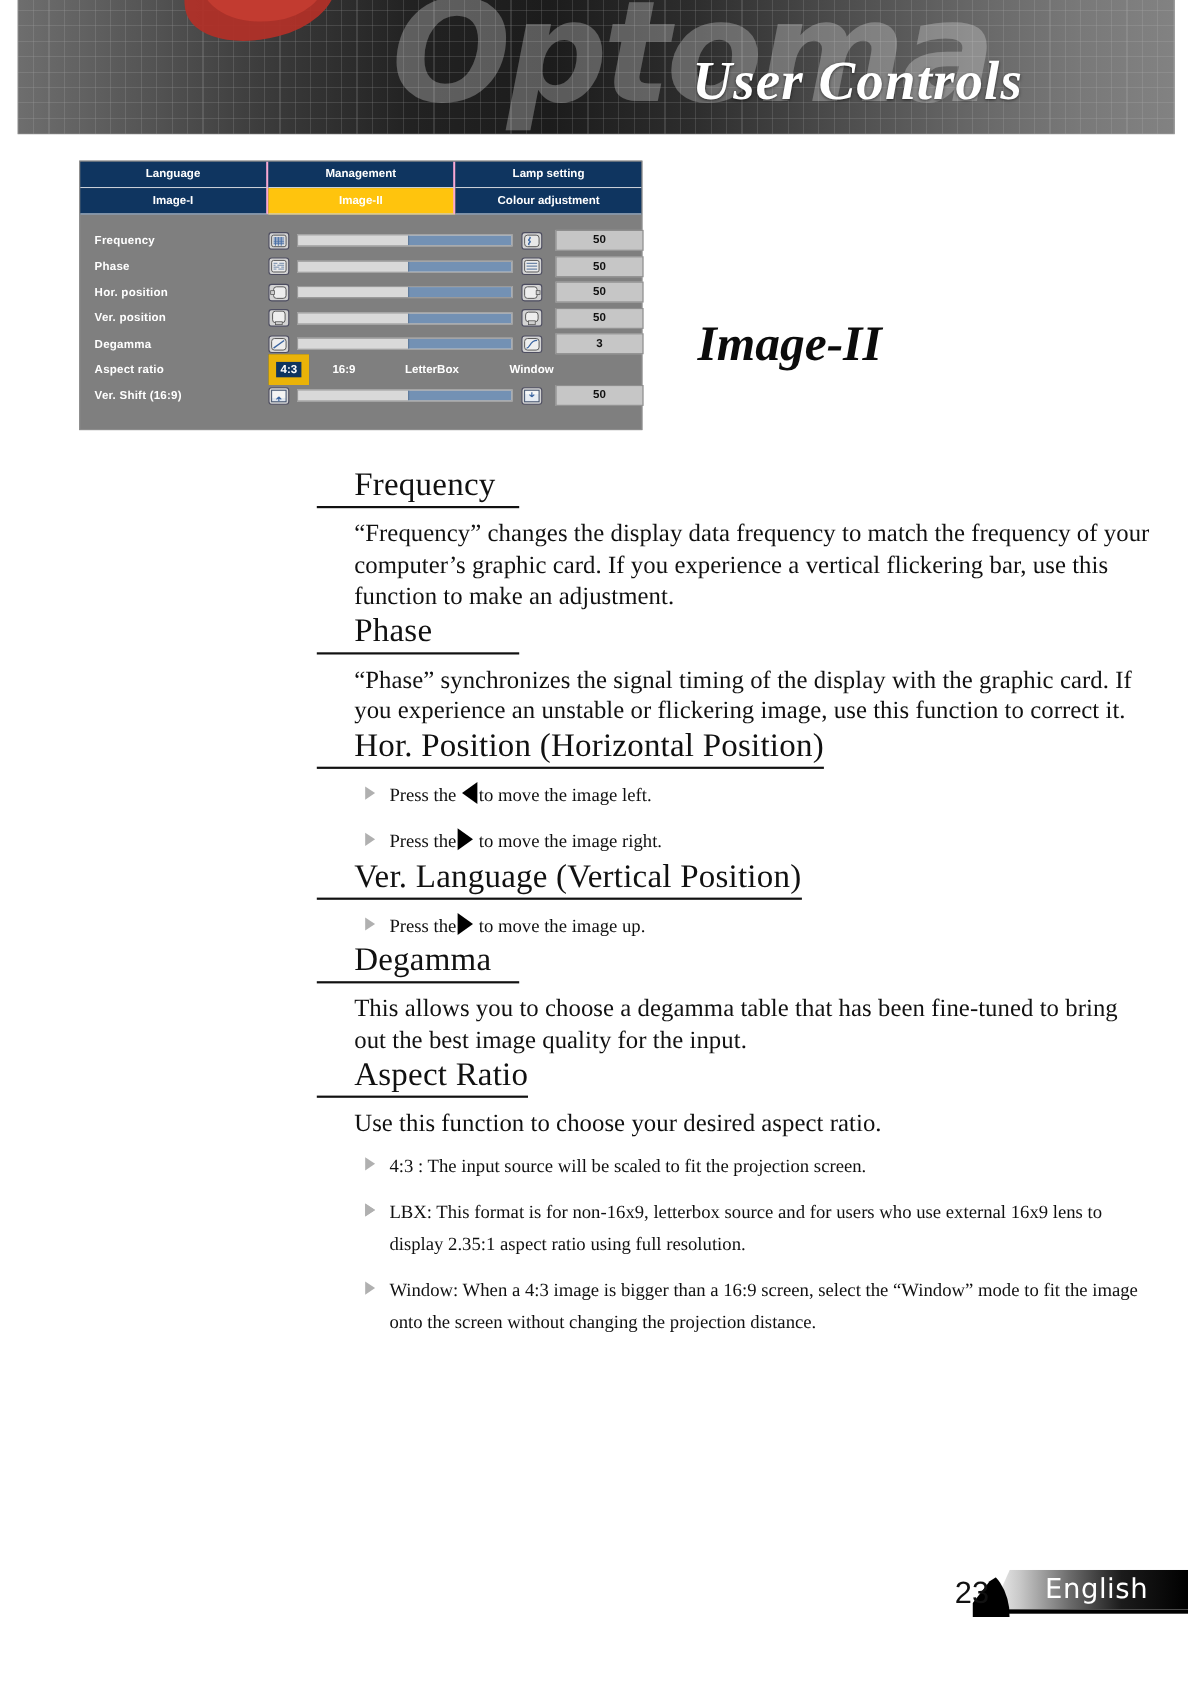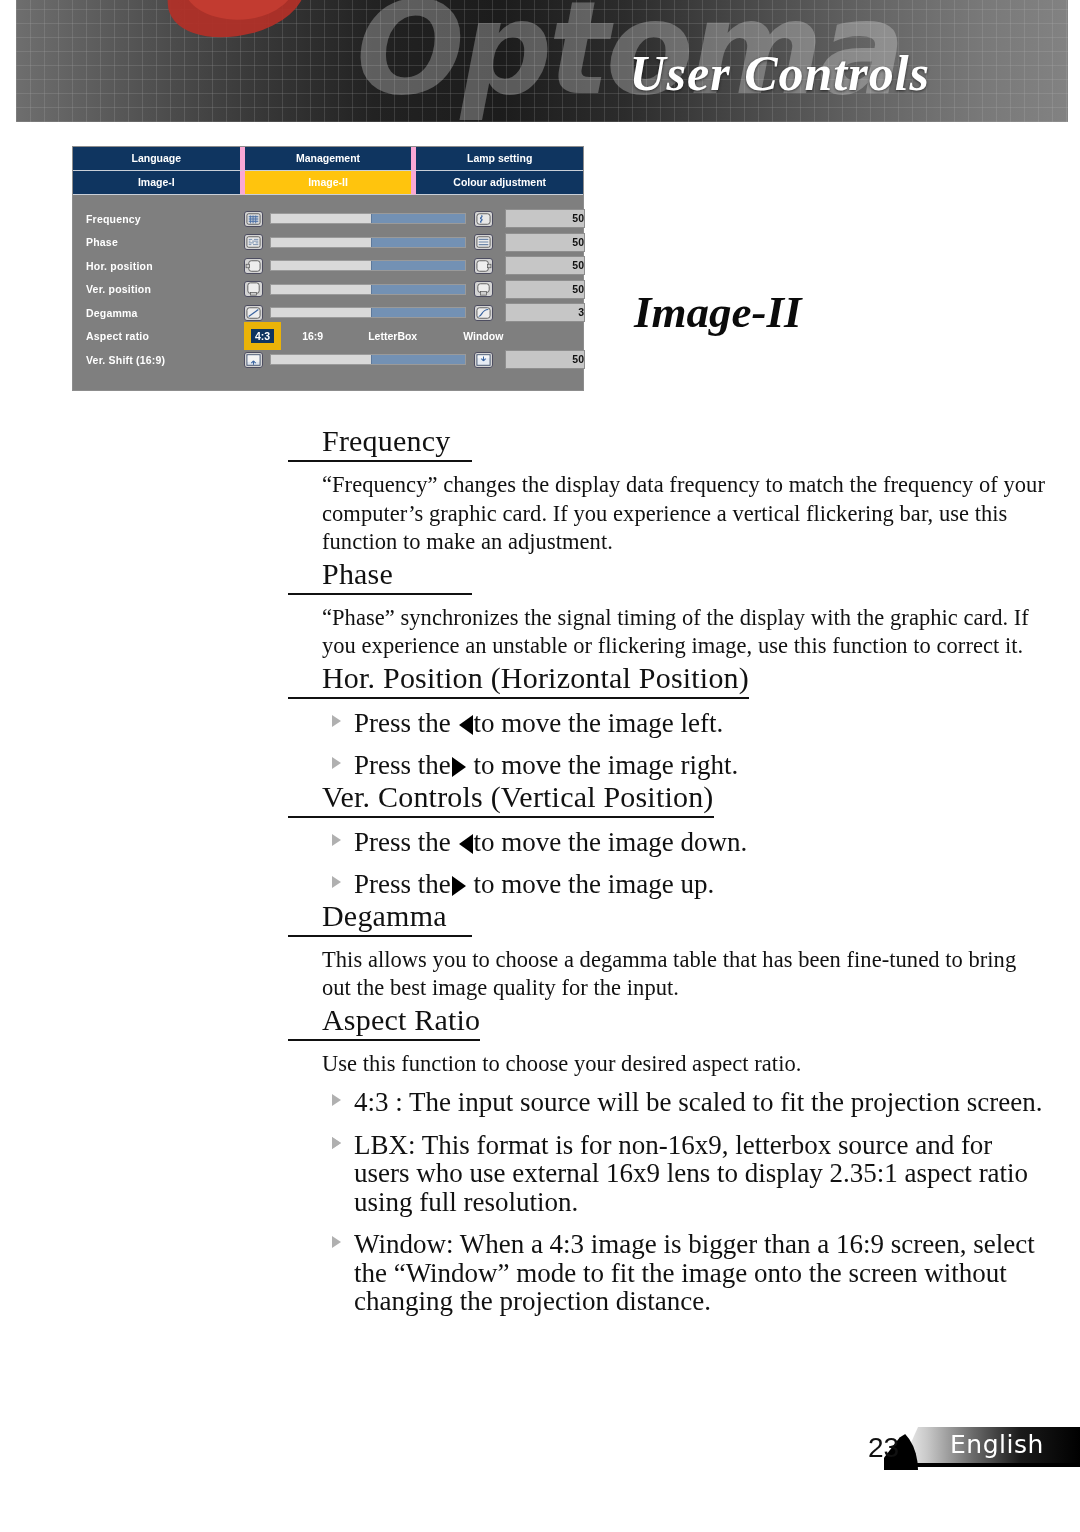--- a/index.html
+++ b/index.html
@@ -99,21 +99,21 @@
   }
   .osd-tab {
     flex: 1 1 0;
     background: #0f3560;
     color: #ffffff;
     font-family: "Liberation Sans", sans-serif;
     font-weight: bold;
     font-size: 10.5px;
     text-align: center;
     padding: 5px 0 5px;
-    border-right: 5px solid #f9a8d4;
+    border-right: 2px solid #f9a8d4;
     border-bottom: 1px solid #c9cfd8;
     box-sizing: border-box;
     line-height: 13px;
   }
   .osd-tab:last-child { border-right: none; }
   .osd-tab.active {
     background: #ffc40d;
     color: #ffffff;
   }
   .osd-body {
@@ -175,21 +175,21 @@
   .osd-icon2 svg { display:block; width:100%; height:100%; }
   .osd-value {
     margin-left: 12px;
     width: 80px;
     flex: 0 0 80px;
     height: 19px;
     line-height: 16px;
     background: #c6c6c6;
     border: 1px solid #8e8e8e;
     box-sizing: border-box;
-    text-align: right;
+    text-align: center;
     font-family: "Liberation Sans", sans-serif;
     font-weight: bold;
     font-size: 10.5px;
     color: #111111;
   }
   .osd-opts {
     display: flex;
     align-items: center;
     flex: 1 1 auto;
   }
@@ -259,21 +259,21 @@
   ul.bullets {
     list-style: none;
     margin: 10px 0 0 0;
     padding: 0;
   }
   ul.bullets li {
     position: relative;
     padding-left: 66px;
     margin-top: 14px;
     font-family: "Liberation Serif", serif;
-    font-size: 27px;
+    font-size: 17px;
     line-height: 28.5px;
     color: #111111;
   }
   ul.bullets li:first-child { margin-top: 4px; }
   ul.bullets li .bullet-mark {
     position: absolute;
     left: 44px;
     top: 6px;
     width: 0; height: 0;
     border-left: 9px solid #b0b0b0;
@@ -526,25 +526,22 @@
   <h2 class="sec gap-md">Hor. Position (Horizontal Position)</h2>
   <ul class="bullets">
     <li>
       <span class="bullet-mark"></span><span>Press the </span><span class="arrow-left"></span><span>to move the image left.</span>
     </li>
     <li>
       <span class="bullet-mark"></span><span>Press the</span><span class="arrow-right"></span><span> to move the image right.</span>
     </li>
   </ul>
 
-  <h2 class="sec gap-sm">Ver. Controls (Vertical Position)</h2>
+  <h2 class="sec gap-sm">Ver. Language (Vertical Position)</h2>
   <ul class="bullets">
-    <li>
-      <span class="bullet-mark"></span><span>Press the </span><span class="arrow-left"></span><span>to move the image down.</span>
-    </li>
     <li>
       <span class="bullet-mark"></span><span>Press the</span><span class="arrow-right"></span><span> to move the image up.</span>
     </li>
   </ul>
 
   <h2 class="sec gap-sm">Degamma</h2>
   <p class="body">This allows you to choose a degamma table that has been fine-tuned to bring out the best image quality for the input.</p>
 
   <h2 class="sec gap-md">Aspect Ratio</h2>
   <p class="body">Use this function to choose your desired aspect ratio.</p>

